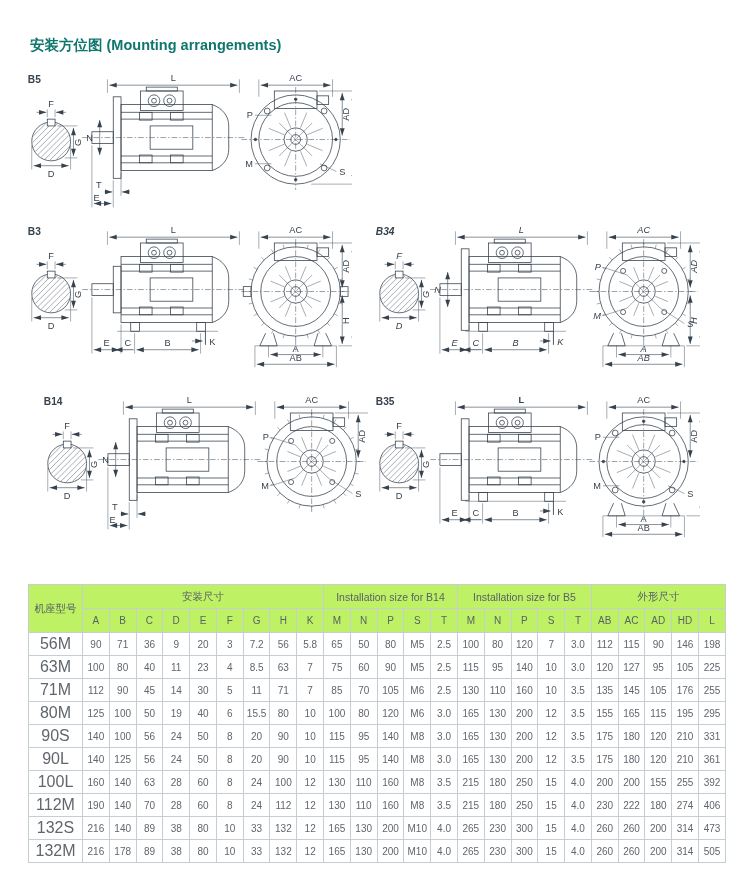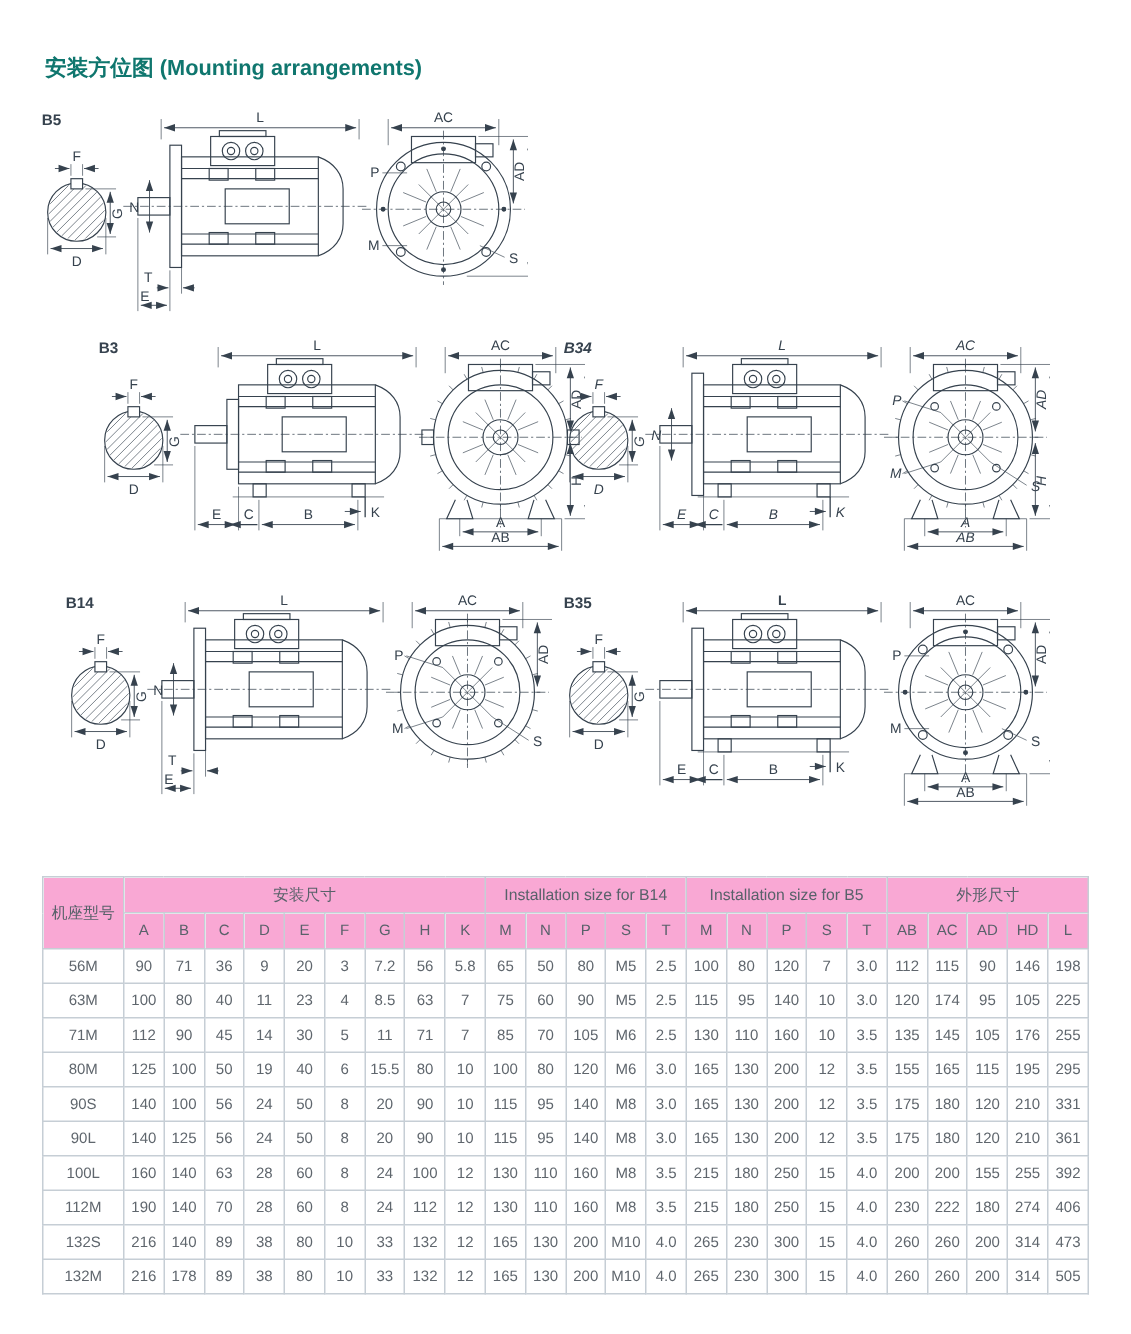--- a/index.html
+++ b/index.html
@@ -9,24 +9,24 @@
   #t1{top:36px;}
   #t2{top:546px;}
   #diagrams{position:absolute;left:0;top:0;width:728px;height:545px;}
   .dia-wrap{position:absolute;}
   .dia text{fill:#36424e;stroke:none;font-size:9.5px;text-anchor:middle;
             font-family:"Liberation Sans","DejaVu Sans",sans-serif;}
   #dims-table{position:absolute;left:28px;top:584px;width:698px;border-collapse:collapse;
               table-layout:fixed;font-size:10px;color:#5f666d;}
   #dims-table th,#dims-table td{border:1px solid #c6ced5;text-align:center;vertical-align:middle;
               padding:0;font-weight:normal;overflow:hidden;white-space:nowrap;}
-  #dims-table thead th{background:#f9a8d4;height:23px;color:#59616a;}
+  #dims-table thead th{background:#bef264;height:23px;color:#59616a;}
   #dims-table thead tr:first-child th{font-size:10.5px;}
   #dims-table tbody td{height:22px;background:#ffffff;}
-  #dims-table td.model{font-size:10px;}
+  #dims-table td.model{font-size:16px;}
 </style>
 </head>
 <body>
 
 <div class="page">
   <h2 id="t1" class="sec-title">安装方位图 (Mounting arrangements)</h2>
   <div id="diagrams">
       <div class="dia-wrap" style="left: 22px; top: 58px;"><svg class="dia" width="330" height="163" viewBox="0 0 340 168">
           <defs>
             <clipPath id="cp0">
@@ -138,21 +138,21 @@
             <text x="327" y="121" style="text-anchor:start">S</text>
             <line x1="324" y1="117" x2="307" y2="109" stroke-width="0.45"></line>
             <line x1="306" y1="34" x2="350" y2="34" stroke-width="0.45"></line>
             <line x1="330" y1="36" x2="330" y2="80" stroke-width="0.6" marker-start="url(#ms0)" marker-end="url(#me0)"></line>
             <text transform="translate(337,58) rotate(-90)">AD</text>
             <line x1="298" y1="130" x2="350" y2="130" stroke-width="0.45"></line>
             <line x1="342" y1="36" x2="342" y2="128" stroke-width="0.6" marker-start="url(#ms0)" marker-end="url(#me0)"></line>
             <text transform="translate(349,82) rotate(-90)">HD</text>
           </g>
         </svg></div>
-      <div class="dia-wrap" style="left: 22px; top: 210px; margin-left: 38px;"><svg class="dia" width="330" height="163" viewBox="0 0 340 168">
+      <div class="dia-wrap" style="left: 22px; top: 210px;"><svg class="dia" width="330" height="163" viewBox="0 0 340 168">
           <defs>
             <clipPath id="cp1">
               <circle cx="30" cy="86" r="19.3"></circle>
             </clipPath>
             <marker id="me1" markerUnits="userSpaceOnUse" markerWidth="9" markerHeight="7" refX="8" refY="3" orient="auto">
               <path d="M0.5,0.5 L8,3 L0.5,5.5 Z" fill="#36424e" stroke="none"></path>
             </marker>
             <marker id="ms1" markerUnits="userSpaceOnUse" markerWidth="9" markerHeight="7" refX="0.5" refY="3" orient="auto">
               <path d="M8,0.5 L0.5,3 L8,5.5 Z" fill="#36424e" stroke="none"></path>
             </marker>
@@ -833,21 +833,21 @@
           <td>60</td>
           <td>90</td>
           <td>M5</td>
           <td>2.5</td>
           <td>115</td>
           <td>95</td>
           <td>140</td>
           <td>10</td>
           <td>3.0</td>
           <td>120</td>
-          <td>174</td>
+          <td>127</td>
           <td>95</td>
           <td>105</td>
           <td>225</td>
         </tr>
         <tr>
           <td class="model">71M</td>
           <td>112</td>
           <td>90</td>
           <td>45</td>
           <td>14</td>

